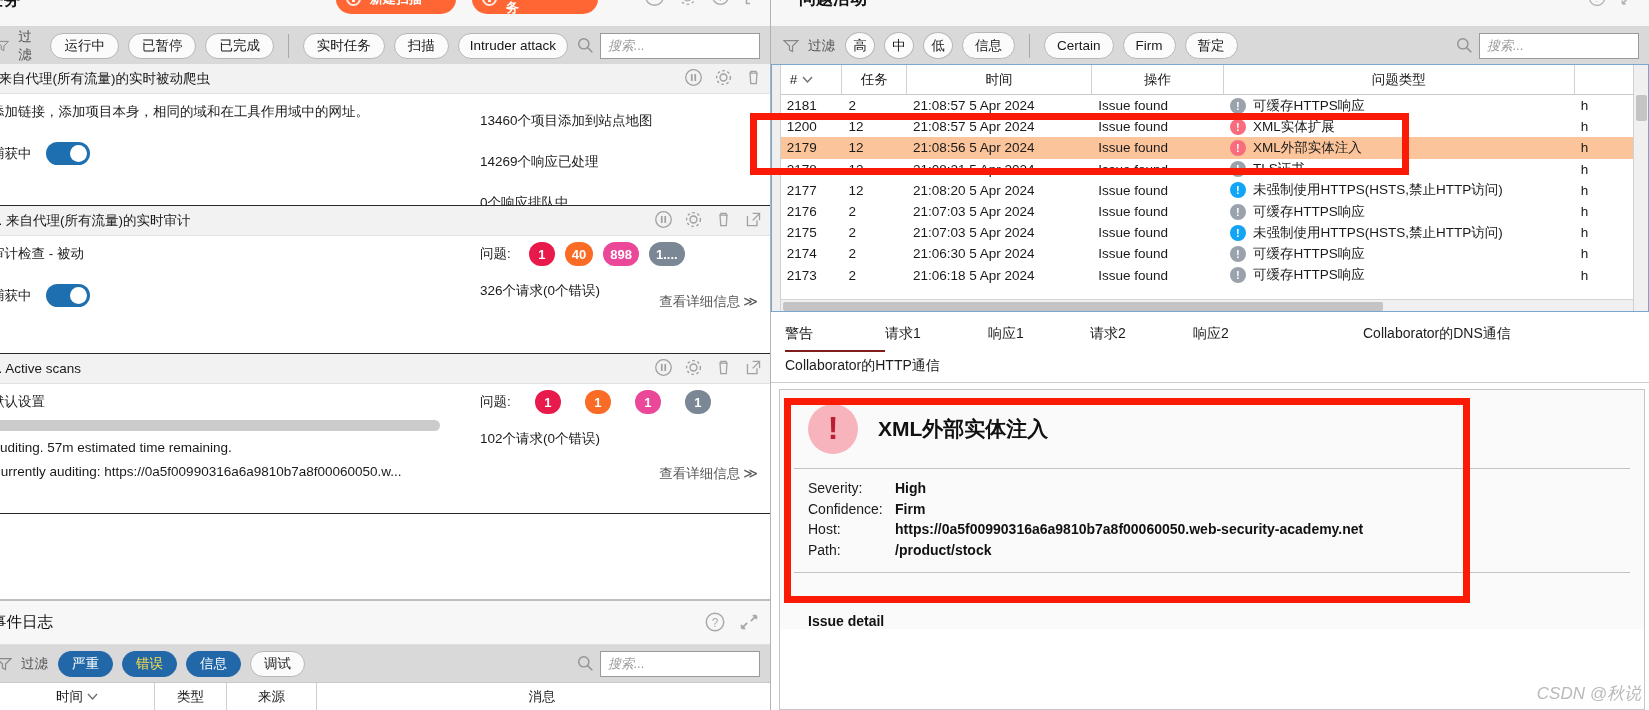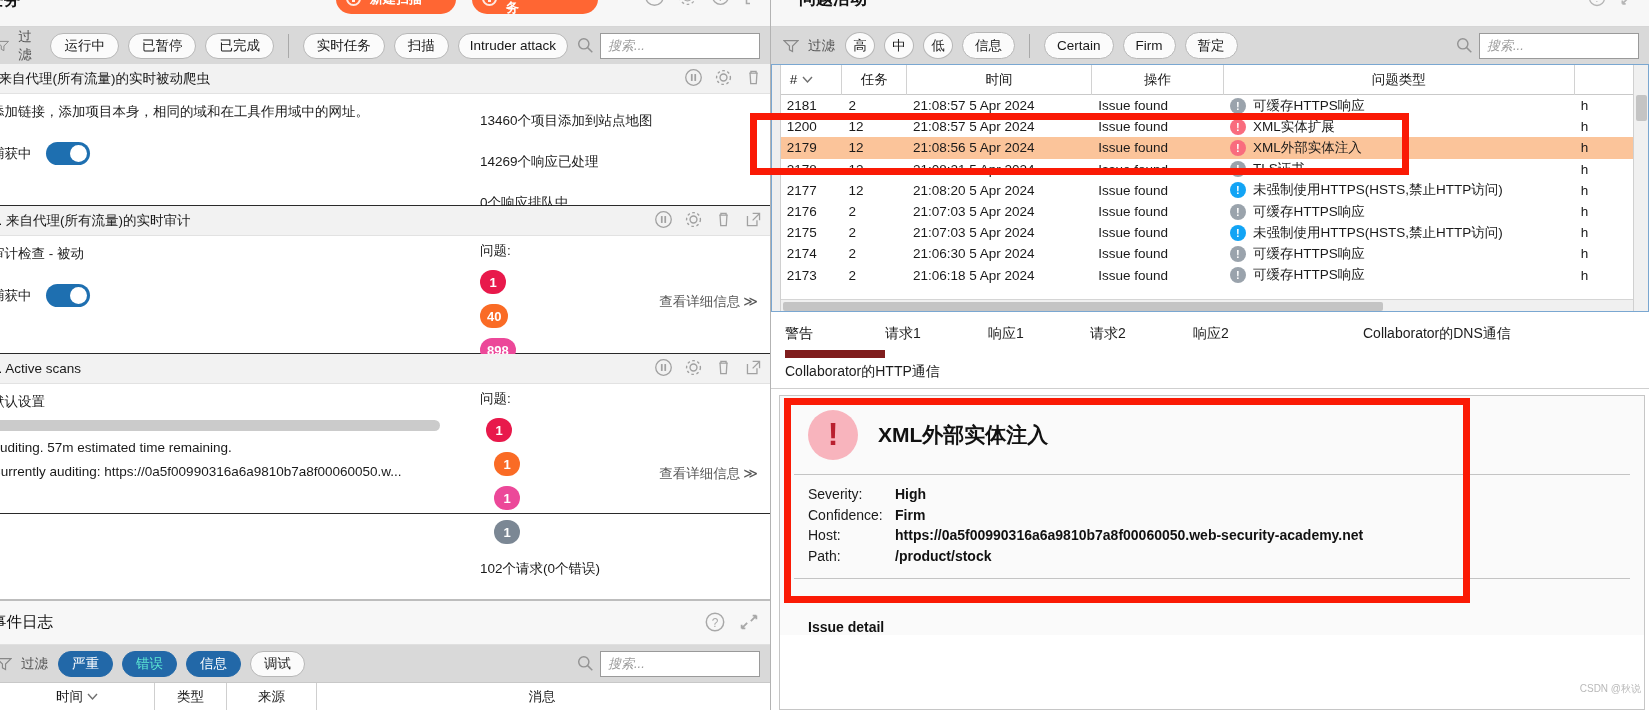--- a/index.html
+++ b/index.html
@@ -90,21 +90,21 @@
   }
   .toggle:after {
     content: ""; position: absolute; right: 3px; top: 3px;
     width: 17px; height: 17px; border-radius: 50%; background: #fff;
   }
   .stats {
     position: absolute; left: 480px; top: 6px; font-size: 13.5px; line-height: 41px; color: #1c1c1c;
   }
   .stats div { white-space: nowrap; }
   .right-col { position: absolute; left: 480px; top: 6px; width: 260px; }
-  .issue-row { display: flex; align-items: flex-start; gap: 10px; font-size: 13.5px; flex-direction: column; }
+  .issue-row { display: flex; align-items: center; gap: 10px; font-size: 13.5px; }
   .issue-row .lbl { margin-right: 8px; }
   .badge {
     min-width: 26px; height: 24px; border-radius: 12px; color: #fff; font-size: 13px;
     font-weight: 700; display: flex; align-items: center; justify-content: center; padding: 0 7px;
   }
   .b-red { background: #e8194b; }
   .b-orange { background: #fa6b25; }
   .b-blue { background: #ec4899; }
   .b-grey { background: #7b8794; }
   .reqline { margin-top: 16px; font-size: 13.5px; }
@@ -193,21 +193,21 @@
   .tbl-hscroll { position: absolute; left: 0; right: 0; bottom: 0; height: 12px; background: #f0f0f0;
                  border-top: 1px solid #d5d5d5; }
   .tbl-hscroll:after { content:""; position:absolute; left:2px; top:2px; width:600px; height:9px;
                        background:#c4c4c4; border-radius: 2px; }
 
   
   .dtabs { display: flex; flex-wrap: wrap; padding: 8px 0 0 14px; column-gap: 0;
            border-bottom: 1px solid #cfcfcf; flex: 0 0 auto; }
   .dtab { font-size: 14px; color: #1c1c1c; padding: 5px 0 7px 0; margin-right: 0;
           text-align: left; }
-  .dtab.active { border-bottom: 8px solid #7f1d1d; color: #111; }
+  .dtab.active { border-bottom: 2px solid #7f1d1d; color: #111; }
 
   .dbody { flex: 1 1 auto; position: relative; background: #fff; overflow: hidden;
            border: 1px solid #c6c6c6; margin: 6px 4px 0 8px; }
   .issue-card { background: #fafafa; padding: 14px 0 0 0; }
   .ic-head { display: flex; align-items: center; gap: 20px; padding: 0 0 14px 28px; }
   .ic-badge { width: 50px; height: 50px; border-radius: 50%; background: #f8b4bd;
               display: flex; align-items: center; justify-content: center; flex: 0 0 50px; }
   .ic-badge .excl { color: #b9202f; font-size: 32px; font-weight: 800; line-height: 1; margin-top: -3px; }
   .ic-title { font-size: 21px; font-weight: 700; color: #111; }
   .ic-hr { height: 1px; background: #c4c4c4; margin: 0 14px; }
@@ -215,21 +215,21 @@
   .kv { display: flex; font-size: 14px; line-height: 20.5px; }
   .kv .k { width: 87px; color: #1a1a1a; }
   .kv .v { font-weight: 700; color: #111; }
   .issue-detail-h { font-size: 14px; font-weight: 700; color: #111; padding: 40px 0 0 28px; }
 
   
   .redbox { position: absolute; border: 7px solid #fa1a05; pointer-events: none; z-index: 40; }
   #redbox-rows { left: 750px; top: 113px; width: 659px; height: 62px; }
   #redbox-detail { left: 784px; top: 398px; width: 686px; height: 205px; }
 
-  .watermark { position: absolute; right: 8px; bottom: 14px; font-size: 10px; color: #b9b9b9; z-index: 50; }
+  .watermark { position: absolute; right: 8px; bottom: 5px; font-size: 17px; color: #b9b9b9; z-index: 50; font-style: italic; }
 
   .clip { overflow: hidden; }
 </style>
 </head>
 <body>
 
 <div class="app">
 
   <div class="left-pane">
 
@@ -416,21 +416,21 @@
               <path d="M4 19 L4 15 M4 19 L8 19 M4 19 L10 13 M20 5 L16 5 M20 5 L20 9 M20 5 L14 11" fill="none" stroke="#757575" stroke-width="2"></path>
             </svg>
         </div>
       </div>
       <div class="filterbar">
         <svg class="funnel" viewBox="0 0 20 18">
             <path d="M1 2 L19 2 L12 9 L12 16 L8 14 L8 9 Z" fill="none" stroke="#6e6e6e" stroke-width="1.5"></path>
           </svg>
         <span class="flabel">过滤</span>
         <div class="chip" style="background:#2268a8;border-color:#2268a8;color:#fff">严重</div>
-        <div class="chip" style="background:#2268a8;border-color:#2268a8;color:#5eead4">错误</div>
+        <div class="chip" style="background:#2268a8;border-color:#2268a8;color:#fde047">错误</div>
         <div class="chip" style="background:#2268a8;border-color:#2268a8;color:#fff">信息</div>
         <div class="chip">调试</div>
         <div class="searchwrap">
           <svg class="magn" viewBox="0 0 20 20">
               <circle cx="8" cy="8" r="6" fill="none" stroke="#6e6e6e" stroke-width="1.7"></circle>
               <line x1="12.5" y1="12.5" x2="18" y2="18" stroke="#6e6e6e" stroke-width="1.7"></line>
             </svg>
           <div class="searchbox">搜索...</div>
         </div>
       </div>

